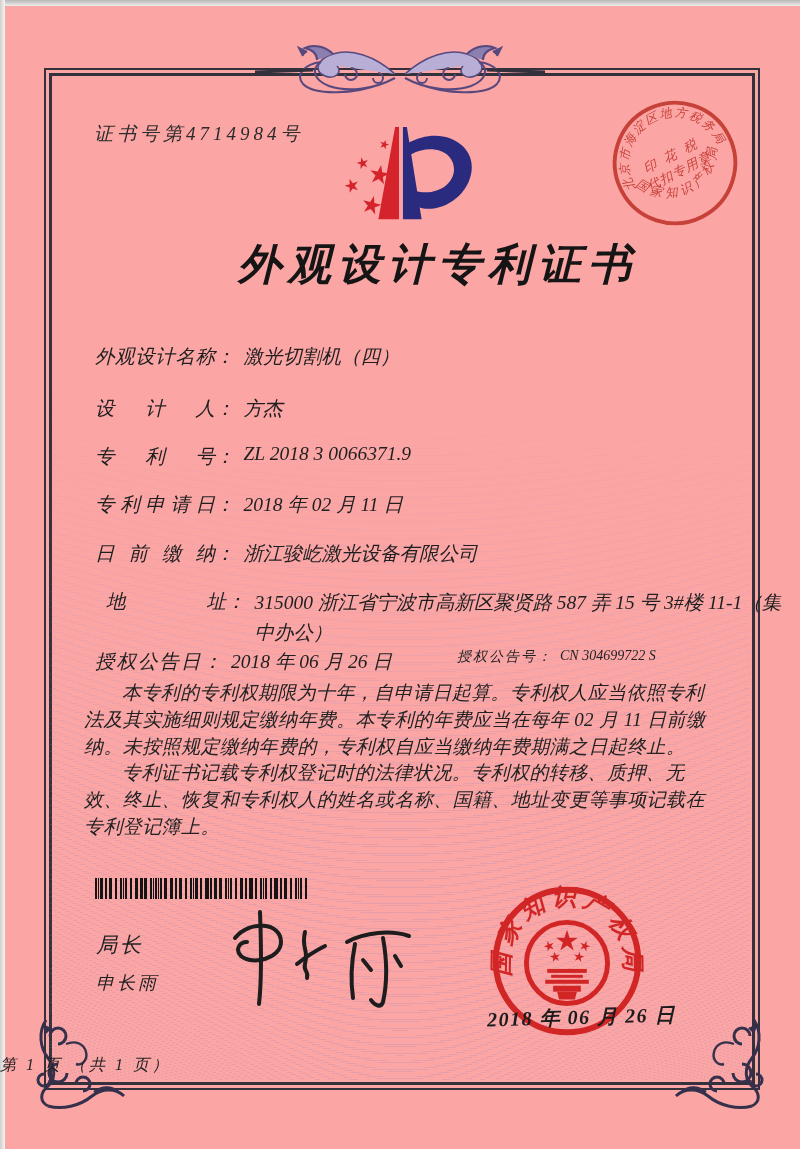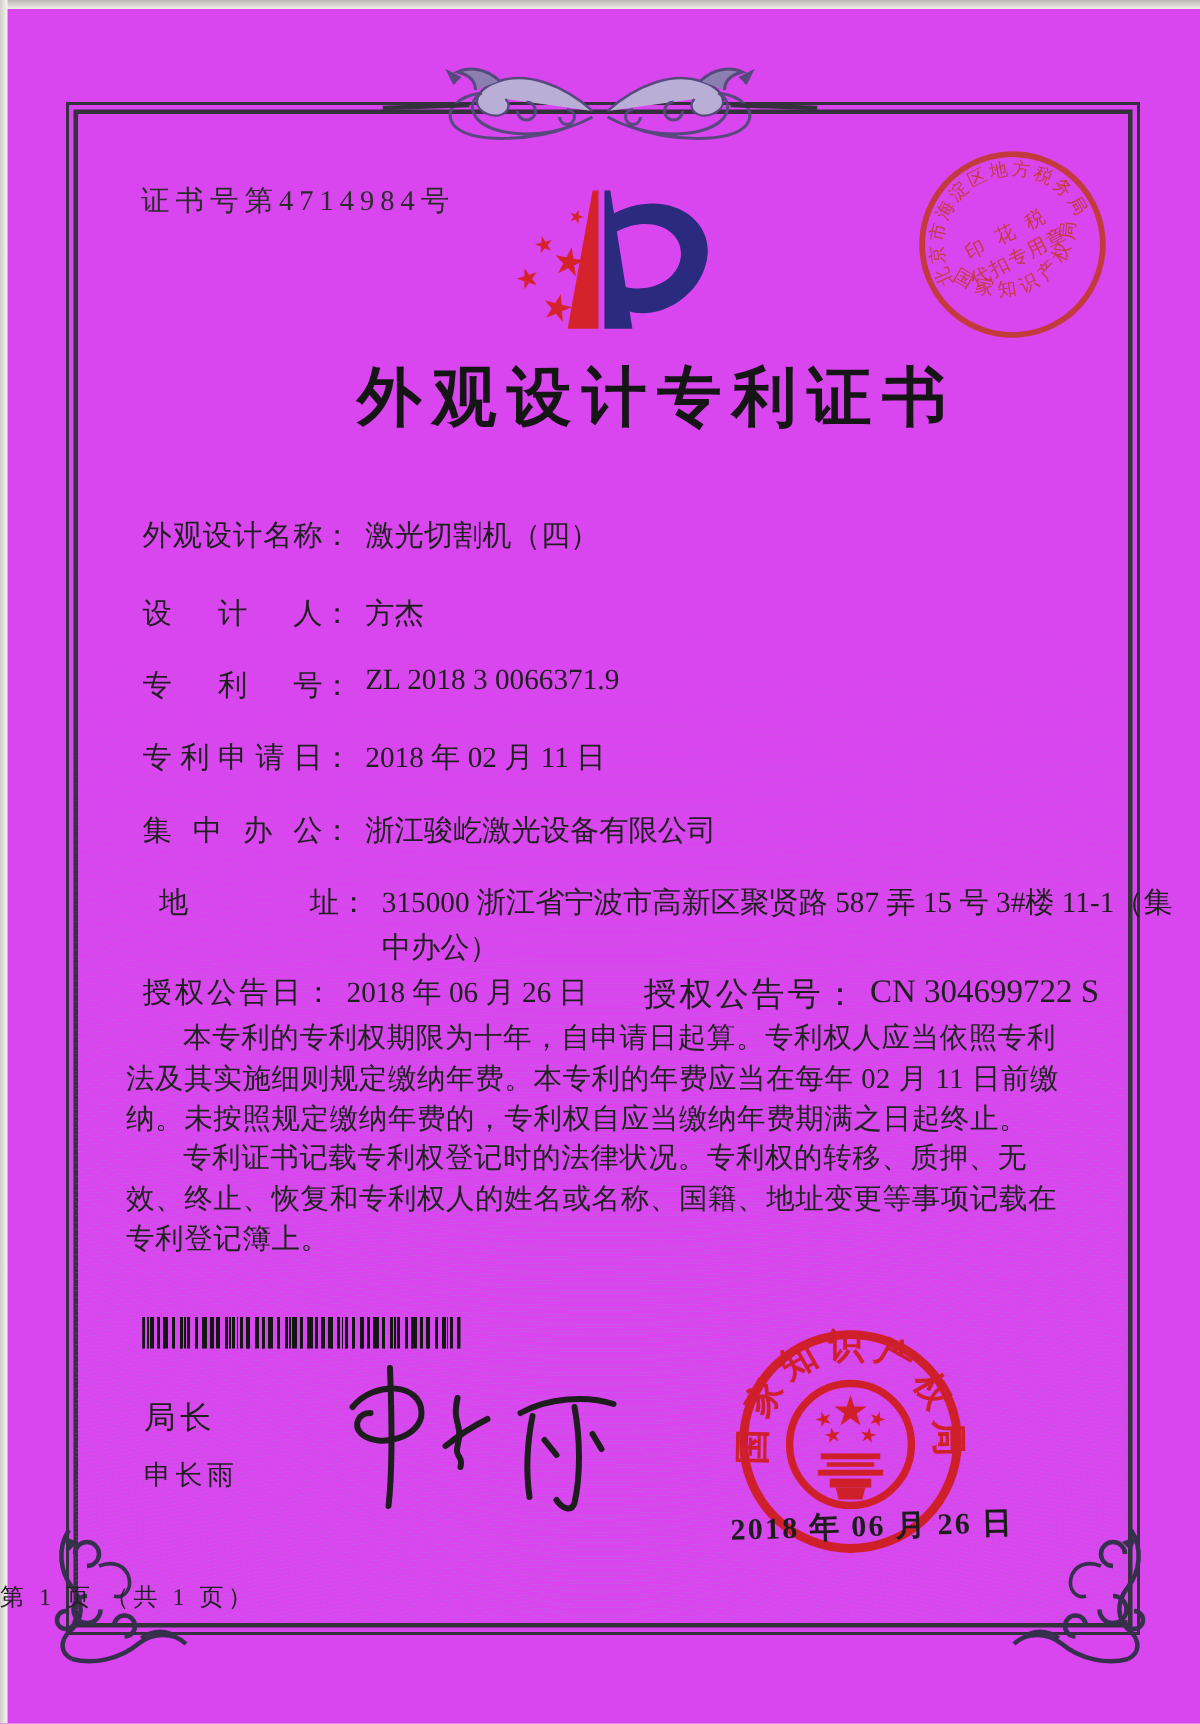--- a/index.html
+++ b/index.html
@@ -2,21 +2,21 @@
 <html><head>
 <meta charset="utf-8">
 <style>
   html,body{margin:0;padding:0;}
   body{
     width:800px;height:1149px;overflow:hidden;position:relative;
     background:#f2f1ee;
     font-family:"Liberation Serif","DejaVu Serif",serif;
     color:#1f1f1f;
   }
-  .page{position:absolute;inset:0;background:#d946ef;}
+  .page{position:absolute;inset:0;background:#fca5a5;font-style:italic;}
   .scan-edge{position:absolute;left:0;top:0;width:100%;height:6px;background:linear-gradient(#b9b7b6,#eeedea);}
   .scan-edge-l{position:absolute;left:0;top:0;width:5px;height:100%;background:linear-gradient(90deg,#cfcecc,#f6f5f2);}
 
   
   .frame{position:absolute;left:44px;top:68px;width:712px;height:1018px;border:2px solid #32313c;}
   .frame-inner{position:absolute;inset:3px;border:3px solid #32313c;}
 
   
   .texture{
     position:absolute;left:50px;top:74px;width:700px;height:1006px;
@@ -39,21 +39,21 @@
 
   
   .frow{position:absolute;left:95px;font-size:19.5px;white-space:nowrap;}
   .flabel{display:inline-block;width:120px;text-align:justify;text-align-last:justify;vertical-align:top;}
   .fcolon{vertical-align:top;}
   .fvalue{margin-left:9px;vertical-align:top;}
   .fvalue.wrap{display:inline-block;white-space:normal;width:528px;line-height:1.55;}
   .row-name{top:343px;} .row-designer{top:395px;} .row-patno{top:443px;}
   .row-filing{top:491px;} .row-patentee{top:540px;} .row-address{top:588px;margin-left:11px;}
   .row-grant{top:648px;}
-  .grant-no{position:absolute;left:429px;top:648px;font-size:22px;white-space:nowrap;}
+  .grant-no{position:absolute;left:457px;top:648px;font-size:14px;white-space:nowrap;}
   .glabel{letter-spacing:2px;}
 
   .paras{position:absolute;left:84px;top:680px;width:638px;}
   .paras p{margin:0;font-size:19px;line-height:26.8px;text-indent:2em;letter-spacing:0.4px;color:#222;}
 
   .barcode{
     position:absolute;left:95px;top:878px;width:212px;height:21px;
     background:
       repeating-linear-gradient(90deg,#141414 0 2px,transparent 2px 5px),
       repeating-linear-gradient(90deg,transparent 0 3px,#141414 3px 4px,transparent 4px 11px),
@@ -179,21 +179,21 @@
   <div class="frow row-name">
     <span class="flabel">外观设计名称</span><span class="fcolon">：</span><span class="fvalue">激光切割机（四）</span>
   </div>
   <div class="frow row-patno">
     <span class="flabel">专利号</span><span class="fcolon">：</span><span class="fvalue">ZL 2018 3 0066371.9</span>
   </div>
   <div class="frow row-filing">
     <span class="flabel">专利申请日</span><span class="fcolon">：</span><span class="fvalue">2018 年 02 月 11 日</span>
   </div>
   <div class="frow row-patentee">
-    <span class="flabel">集中办公</span><span class="fcolon">：</span><span class="fvalue">浙江骏屹激光设备有限公司</span>
+    <span class="flabel">日前缴纳</span><span class="fcolon">：</span><span class="fvalue">浙江骏屹激光设备有限公司</span>
   </div>
   <div class="frow row-address">
     <span class="flabel">地址</span><span class="fcolon">：</span><span class="fvalue wrap">315000 浙江省宁波市高新区聚贤路 587 弄 15 号 3#楼 11-1（集中办公）</span>
   </div>
   <div class="frow row-grant">
     <span class="glabel">授权公告日</span><span>：</span><span class="fvalue">2018 年 06 月 26 日</span>
   </div>
   <div class="grant-no">
     <span class="glabel">授权公告号</span><span>：</span><span class="fvalue">CN 304699722 S</span>
   </div>

